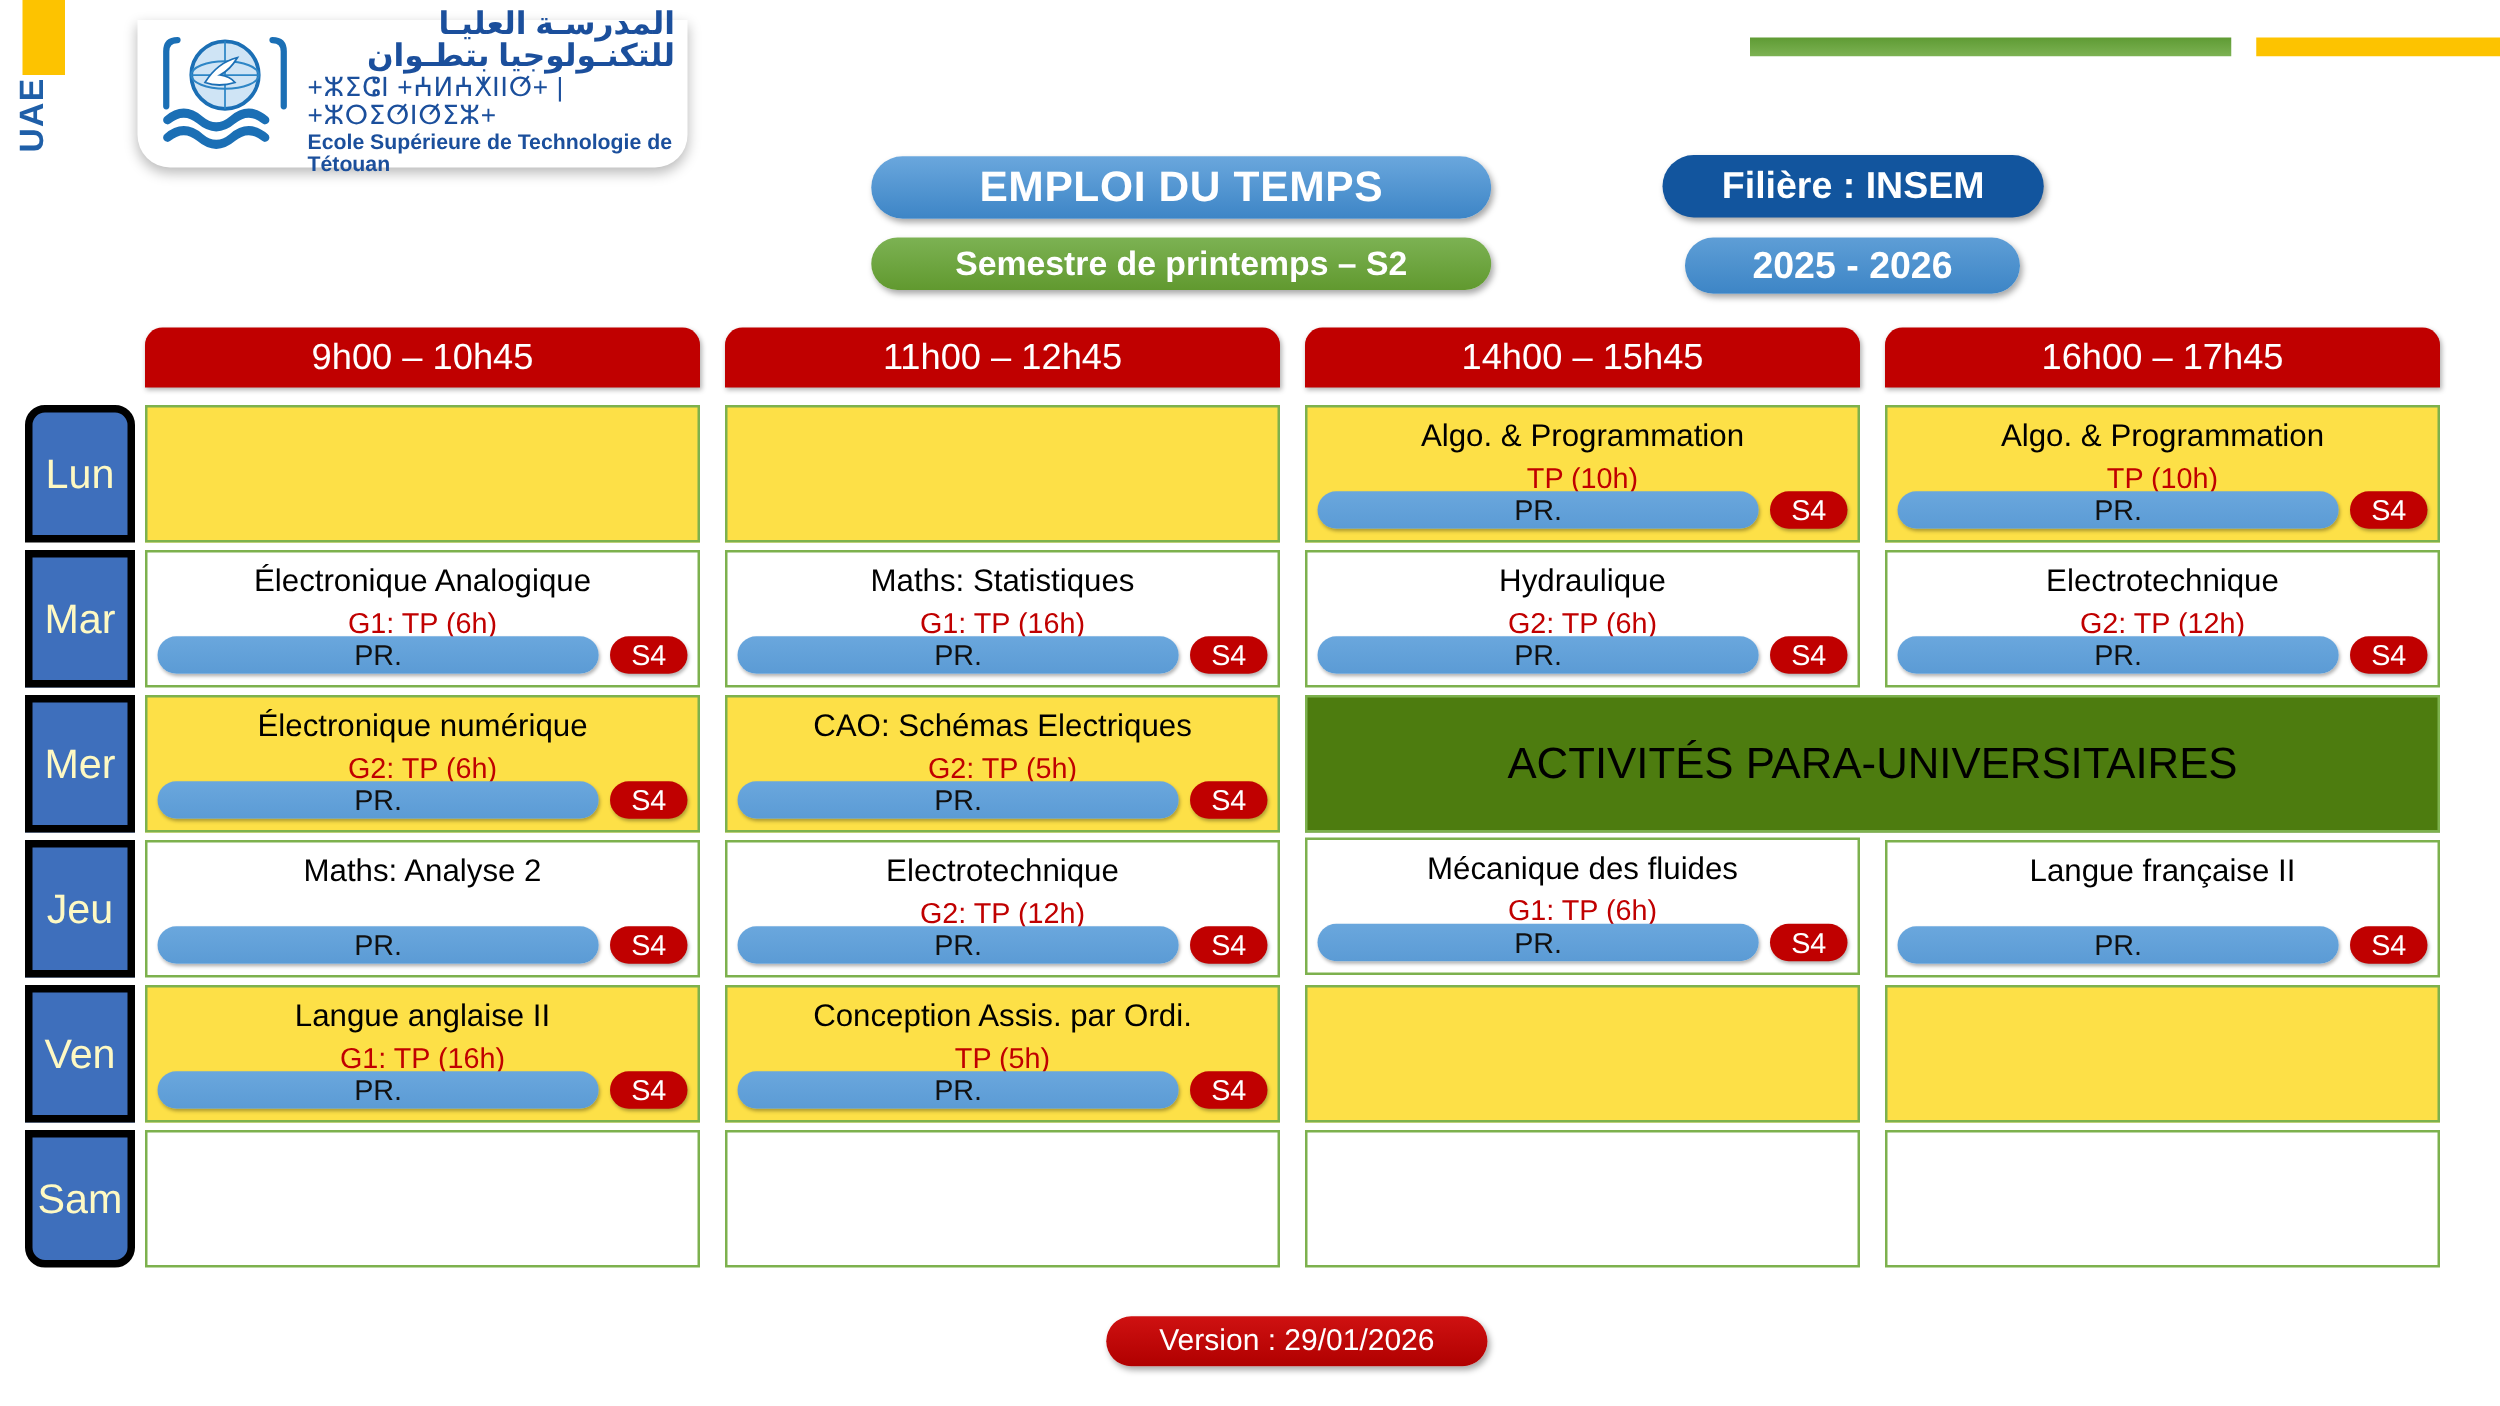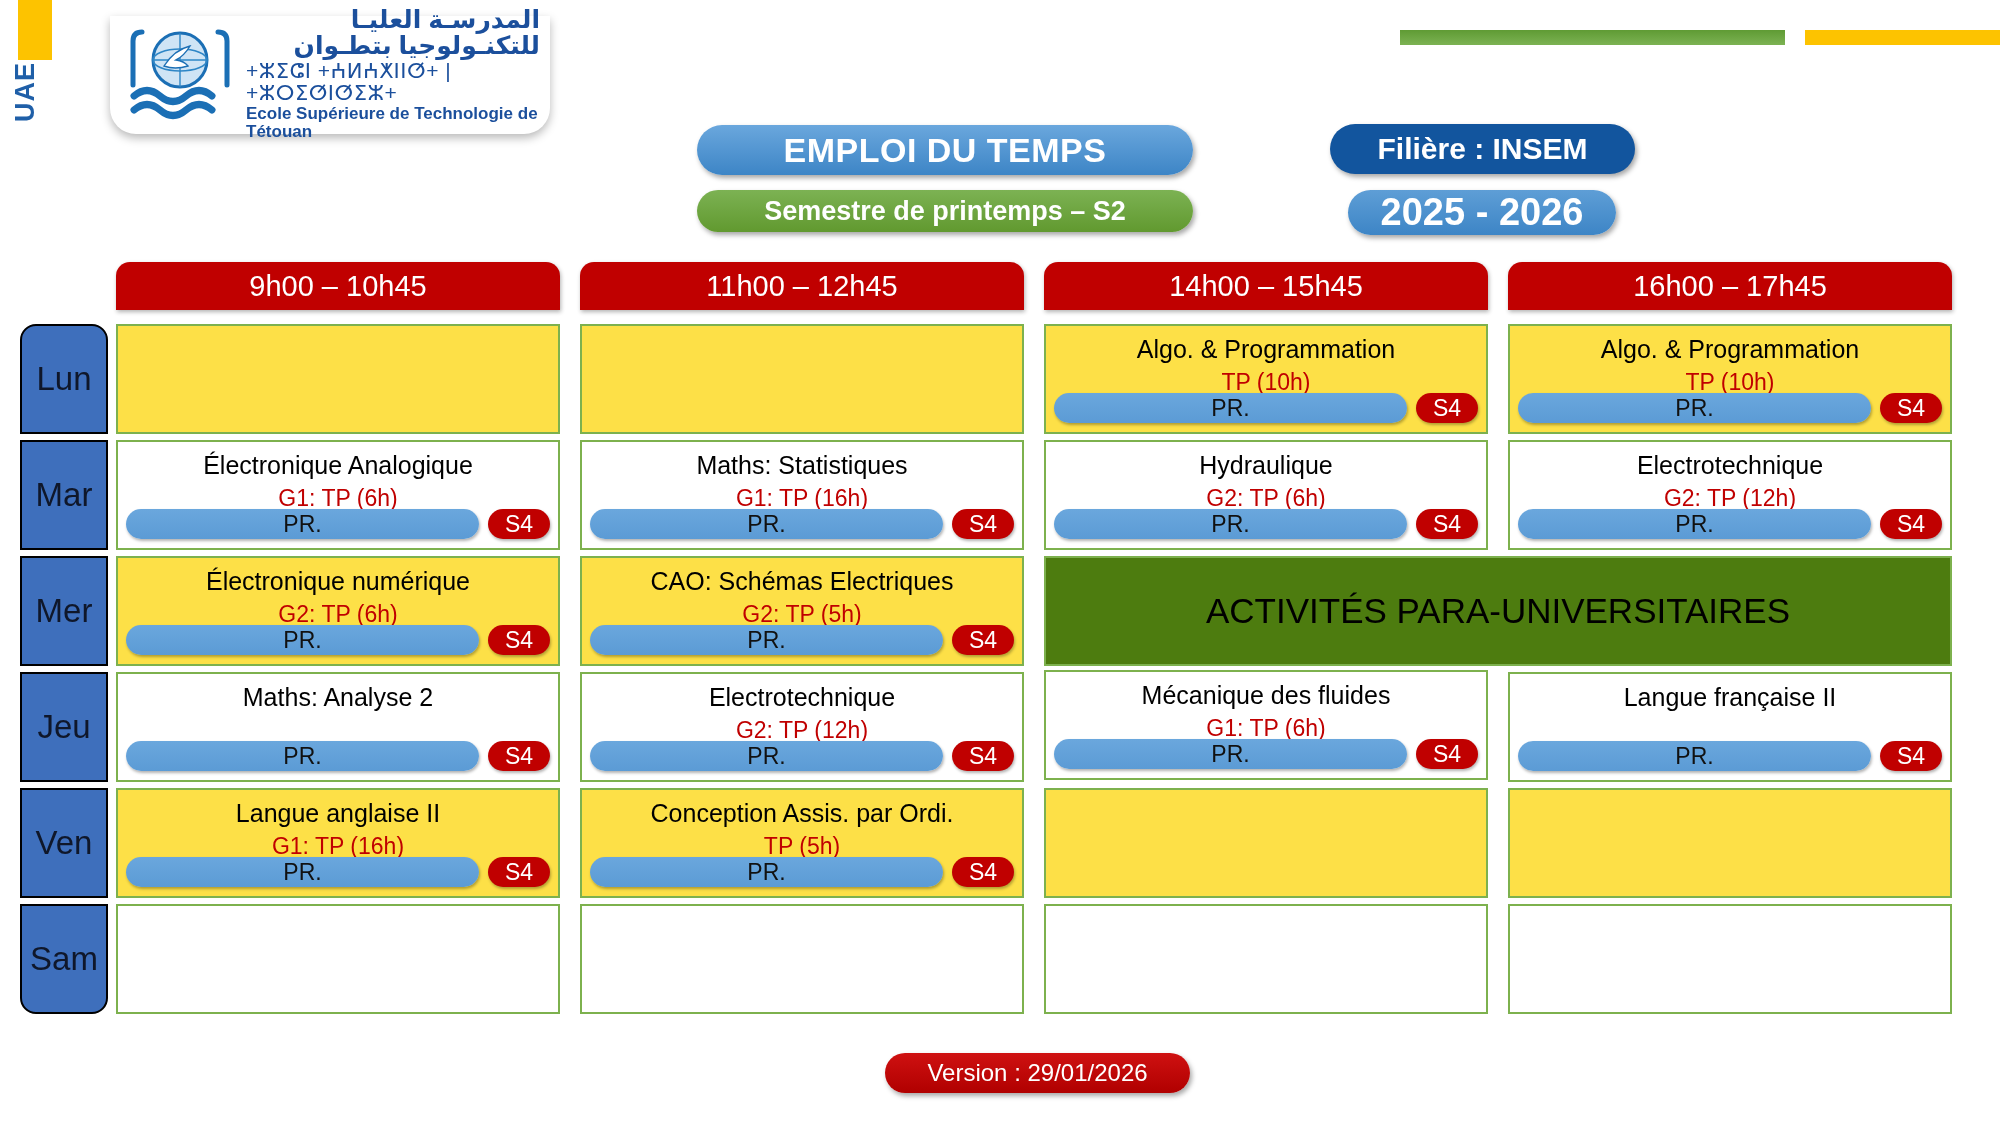--- a/index.html
+++ b/index.html
@@ -62,37 +62,37 @@
     font-size:27px;font-weight:700;
   }
   #pill-filiere{
     left:1330px;top:124px;width:305px;height:50px;border-radius:26px;
     background:#12559E;
     font-size:30px;font-weight:700;
   }
   #pill-year{
     left:1348px;top:190px;width:268px;height:45px;border-radius:23px;
     background:linear-gradient(180deg,#5e9ed6 0%,#3d85c6 100%);
-    font-size:38px;font-weight:700;
+    font-size:30px;font-weight:700;
   }
 
   
   #grid{position:absolute;left:20px;top:262px;width:1960px;height:770px;}
   .col-head{
     position:absolute;top:0;height:48px;
     border-top-left-radius:14px;border-top-right-radius:14px;
     background:#C00000;color:#fff;
     display:flex;align-items:center;justify-content:center;
     font-size:29px;
     box-shadow:1px 2px 4px rgba(0,0,0,.3);
   }
   .day-cell{
     position:absolute;left:0;width:88px;
-    background:#3E6FBC;color:#0f172a;
-    border:2px solid #000000;box-sizing:border-box;
+    background:#3E6FBC;color:#fef9c3;
+    border:6px solid #000000;box-sizing:border-box;
     display:flex;align-items:center;justify-content:center;
     font-size:33px;
   }
   .day-cell.first{border-top-left-radius:16px;border-top-right-radius:16px;}
   .day-cell.last{border-bottom-left-radius:16px;border-bottom-right-radius:16px;}
 
   .slot{
     position:absolute;box-sizing:border-box;
     border:2px solid #7DB14E;
     background:#ffffff;

